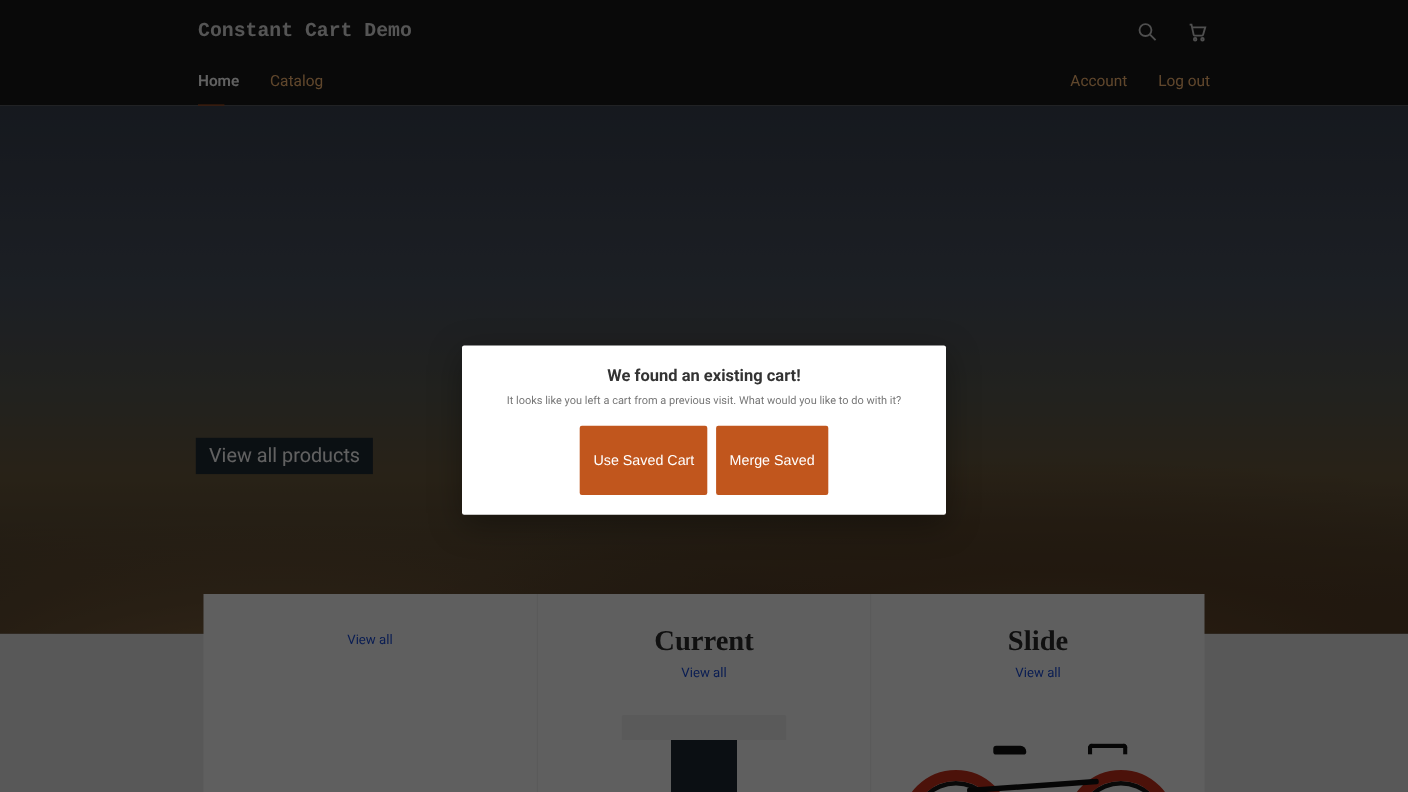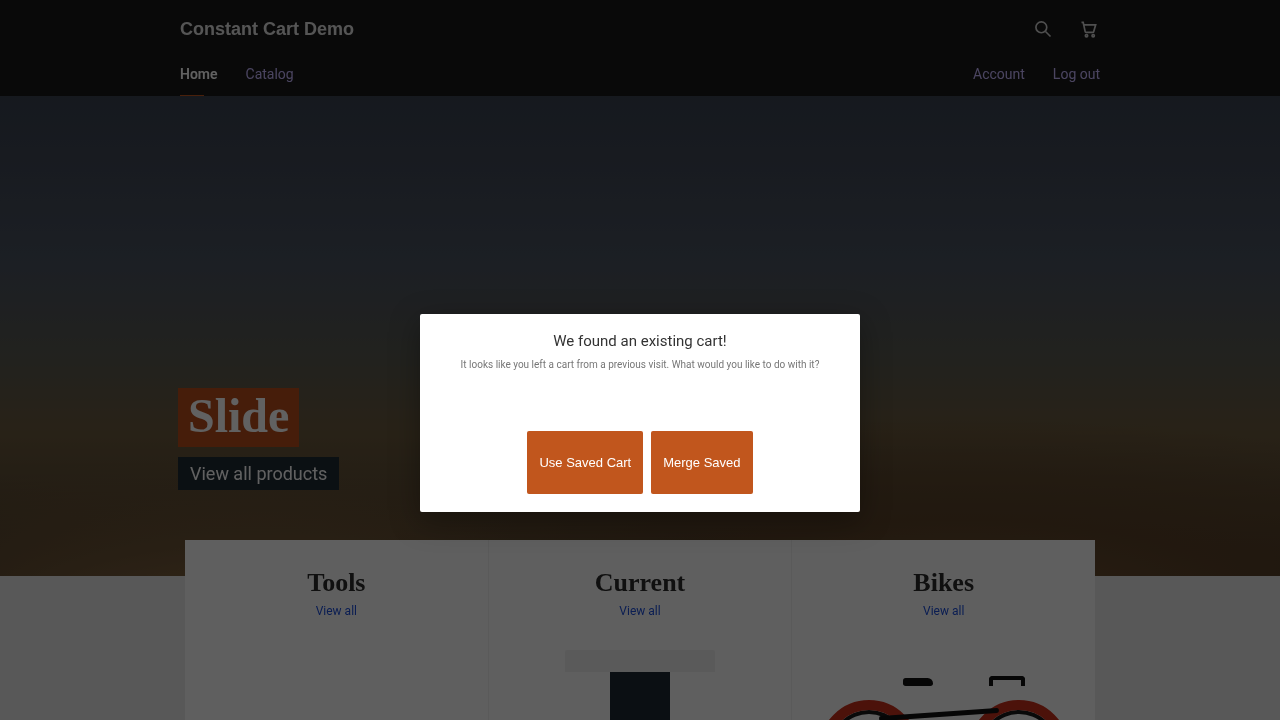--- a/index.html
+++ b/index.html
@@ -19,21 +19,21 @@
   }
   .header-top {
     display: flex;
     align-items: center;
     justify-content: space-between;
     padding: 18px 0 12px;
     max-width: 920px;
     margin: 0 auto;
   }
   .brand {
-    font-family: Liberation Sans, sans-serif;
+    font-family: Liberation Mono, monospace;
     font-weight: 700;
     font-size: 18px;
     color: #e0e0e0;
   }
   .header-icons {
     display: flex;
     gap: 24px;
     align-items: center;
   }
   .icon-btn {
@@ -53,21 +53,21 @@
     margin: 0 auto;
     padding: 14px 0 14px;
   }
   .nav-left, .nav-right {
     display: flex;
     gap: 28px;
     justify-content: space-between;
   }
   .nav-link {
     font-size: 14px;
-    color: #c4b5fd;
+    color: #fdba74;
     cursor: pointer;
   }
   .nav-link.active {
     color: #fff;
     font-weight: 600;
     position: relative;
   }
   .nav-link.active::after {
     content: "";
     position: absolute;
@@ -231,21 +231,21 @@
     transform: translateX(-50%);
     width: 440px;
     background: #fff;
     border-radius: 2px;
     padding: 18px 26px 18px;
     box-shadow: 0 8px 30px rgba(0,0,0,0.35);
     text-align: center;
   }
   .modal-title {
     font-size: 15px;
-    font-weight: 400;
+    font-weight: 700;
     color: #333;
   }
   .modal-body {
     margin-top: 8px;
     font-size: 10px;
     color: #777;
     line-height: 1.45;
     padding: 0 4px;
   }
   .modal-actions {
@@ -255,21 +255,20 @@
     justify-content: center;
   }
   .btn {
     background: #c1561d;
     color: #fff;
     font-size: 13px;
     border: none;
     padding: 24px 12px;
     border-radius: 2px;
     cursor: pointer;
-    margin-top: 44px;
   }
 
   svg { display: block; }
 </style>
 </head>
 <body>
 
 <div class="header">
   <div class="header-top">
     <div class="brand">Constant Cart Demo</div>
@@ -296,40 +295,38 @@
     </div>
     <div class="nav-right">
       <span class="nav-link">Account</span>
       <span class="nav-link">Log out</span>
     </div>
   </div>
 </div>
 
 <div class="hero">
   <div class="hero-caption">
-    <div><span class="hero-title">Slide</span></div>
     <div><span class="hero-sub">View all products</span></div>
   </div>
 </div>
 
 <div class="collections">
   <div class="col">
-    <div class="col-title">Tools</div>
     <span class="col-viewall">View all</span>
     <div class="col-img"></div>
   </div>
   <div class="col">
     <div class="col-title">Current</div>
     <span class="col-viewall">View all</span>
     <div class="col-img">
       <div class="img-apparel"></div>
     </div>
   </div>
   <div class="col">
-    <div class="col-title">Bikes</div>
+    <div class="col-title">Slide</div>
     <span class="col-viewall">View all</span>
     <div class="col-img">
       <div class="img-bike">
         <div class="wheel left"></div>
         <div class="wheel right"></div>
         <div class="frame-bar fb1"></div>
 
         <div class="seat"></div>
         <div class="bars"></div>
       </div>

